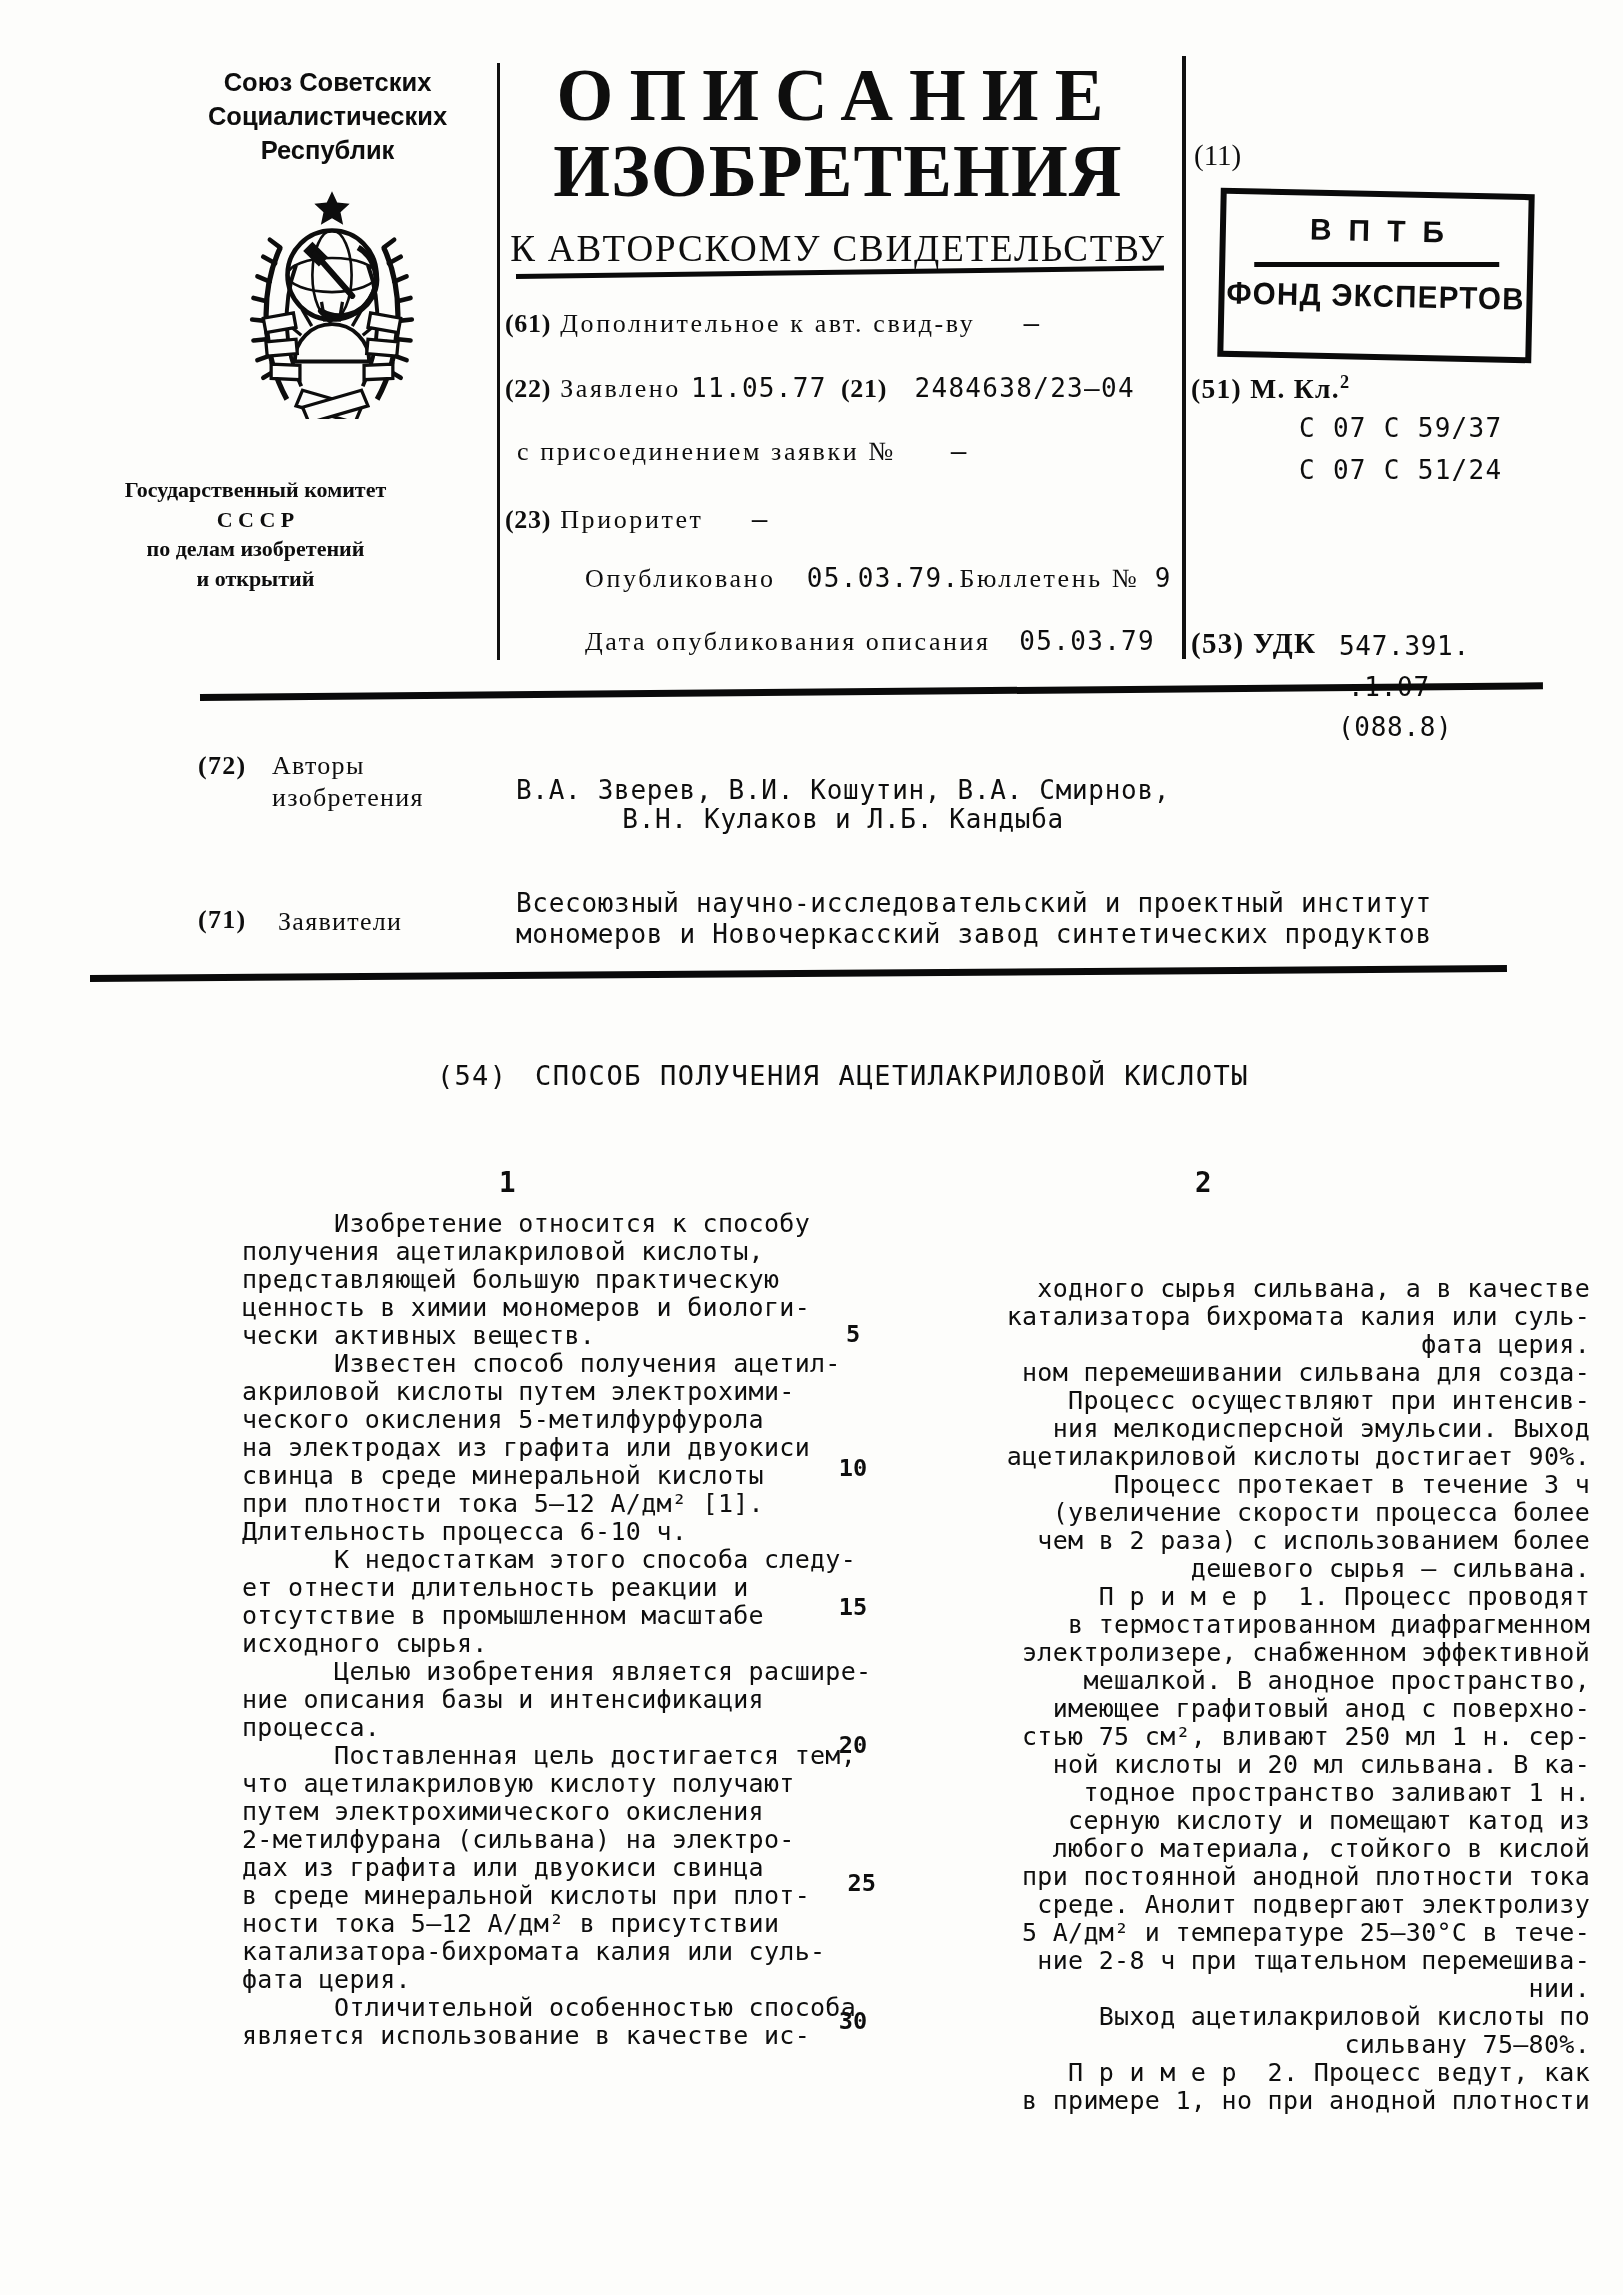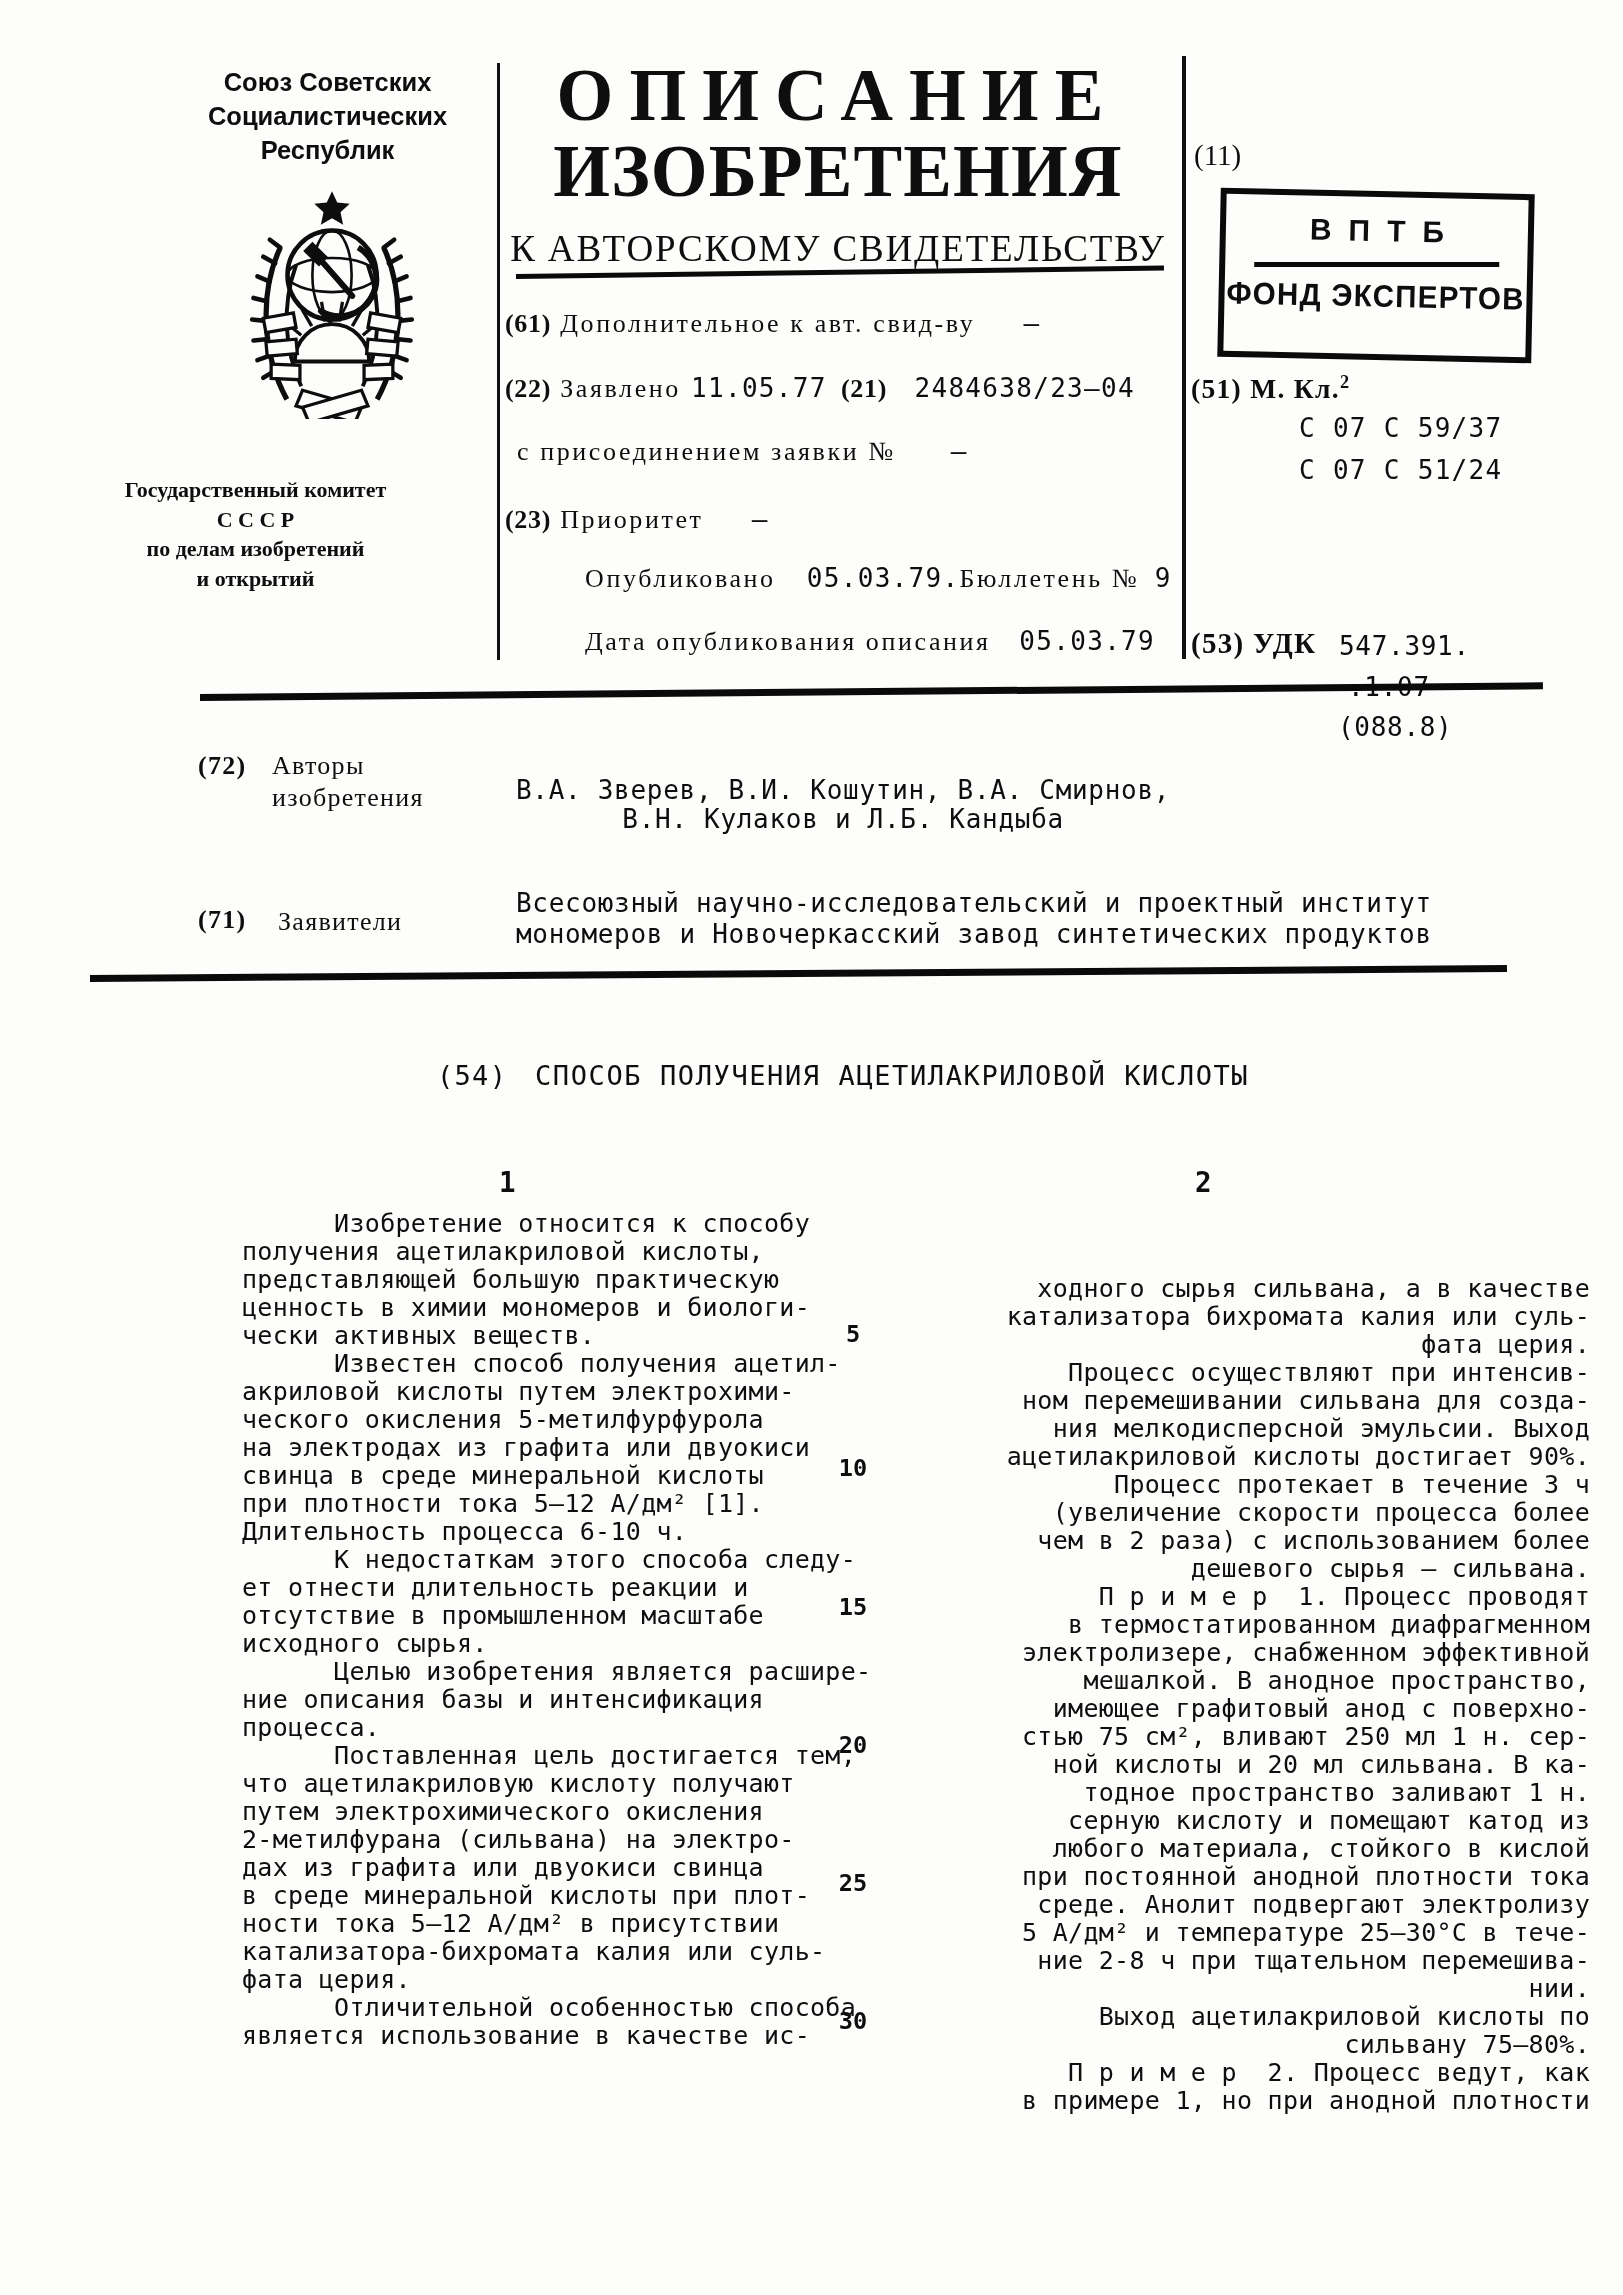--- a/index.html
+++ b/index.html
@@ -252,22 +252,22 @@
       <div class="tline">ности тока 5—12 А/дм² в присутствии</div>
       <div class="tline">катализатора-бихромата калия или суль-</div>
       <div class="tline">фата церия.</div>
       <div class="tline">      Отличительной особенностью способа</div>
       <div class="tline">является использование в качестве ис-</div>
     </div>
   <div class="abs tcol col2">
       <div class="tline">ходного сырья сильвана, а в качестве</div>
       <div class="tline">катализатора бихромата калия или суль-</div>
       <div class="tline">фата церия.</div>
+      <div class="tline">ном перемешивании сильвана для созда-</div>
       <div class="tline">    Процесс осуществляют при интенсив-</div>
-      <div class="tline">ном перемешивании сильвана для созда-</div>
       <div class="tline">ния мелкодисперсной эмульсии. Выход</div>
       <div class="tline">ацетилакриловой кислоты достигает 90%.</div>
       <div class="tline">    Процесс протекает в течение 3 ч</div>
       <div class="tline">(увеличение скорости процесса более</div>
       <div class="tline">чем в 2 раза) с использованием более</div>
       <div class="tline">дешевого сырья — сильвана.</div>
       <div class="tline">    П р и м е р  1. Процесс проводят</div>
       <div class="tline">в термостатированном диафрагменном</div>
       <div class="tline">электролизере, снабженном эффективной</div>
       <div class="tline">мешалкой. В анодное пространство,</div>
@@ -285,17 +285,17 @@
       <div class="tline">    Выход ацетилакриловой кислоты по</div>
       <div class="tline">сильвану 75—80%.</div>
       <div class="tline">    П р и м е р  2. Процесс ведут, как</div>
       <div class="tline">в примере 1, но при анодной плотности</div>
     </div>
 
   <div class="abs lm" style="top:1320px;">5</div>
   <div class="abs lm" style="top:1454px;">10</div>
   <div class="abs lm" style="top:1593px;">15</div>
   <div class="abs lm" style="top:1731px;">20</div>
-  <div class="abs lm" style="top:1869px;">25</div>
+  <div class="abs lm" style="top:1869px;text-align:right;">25</div>
   <div class="abs lm" style="top:2007px;">30</div>
 
 </div>
 
 
 </body></html>

